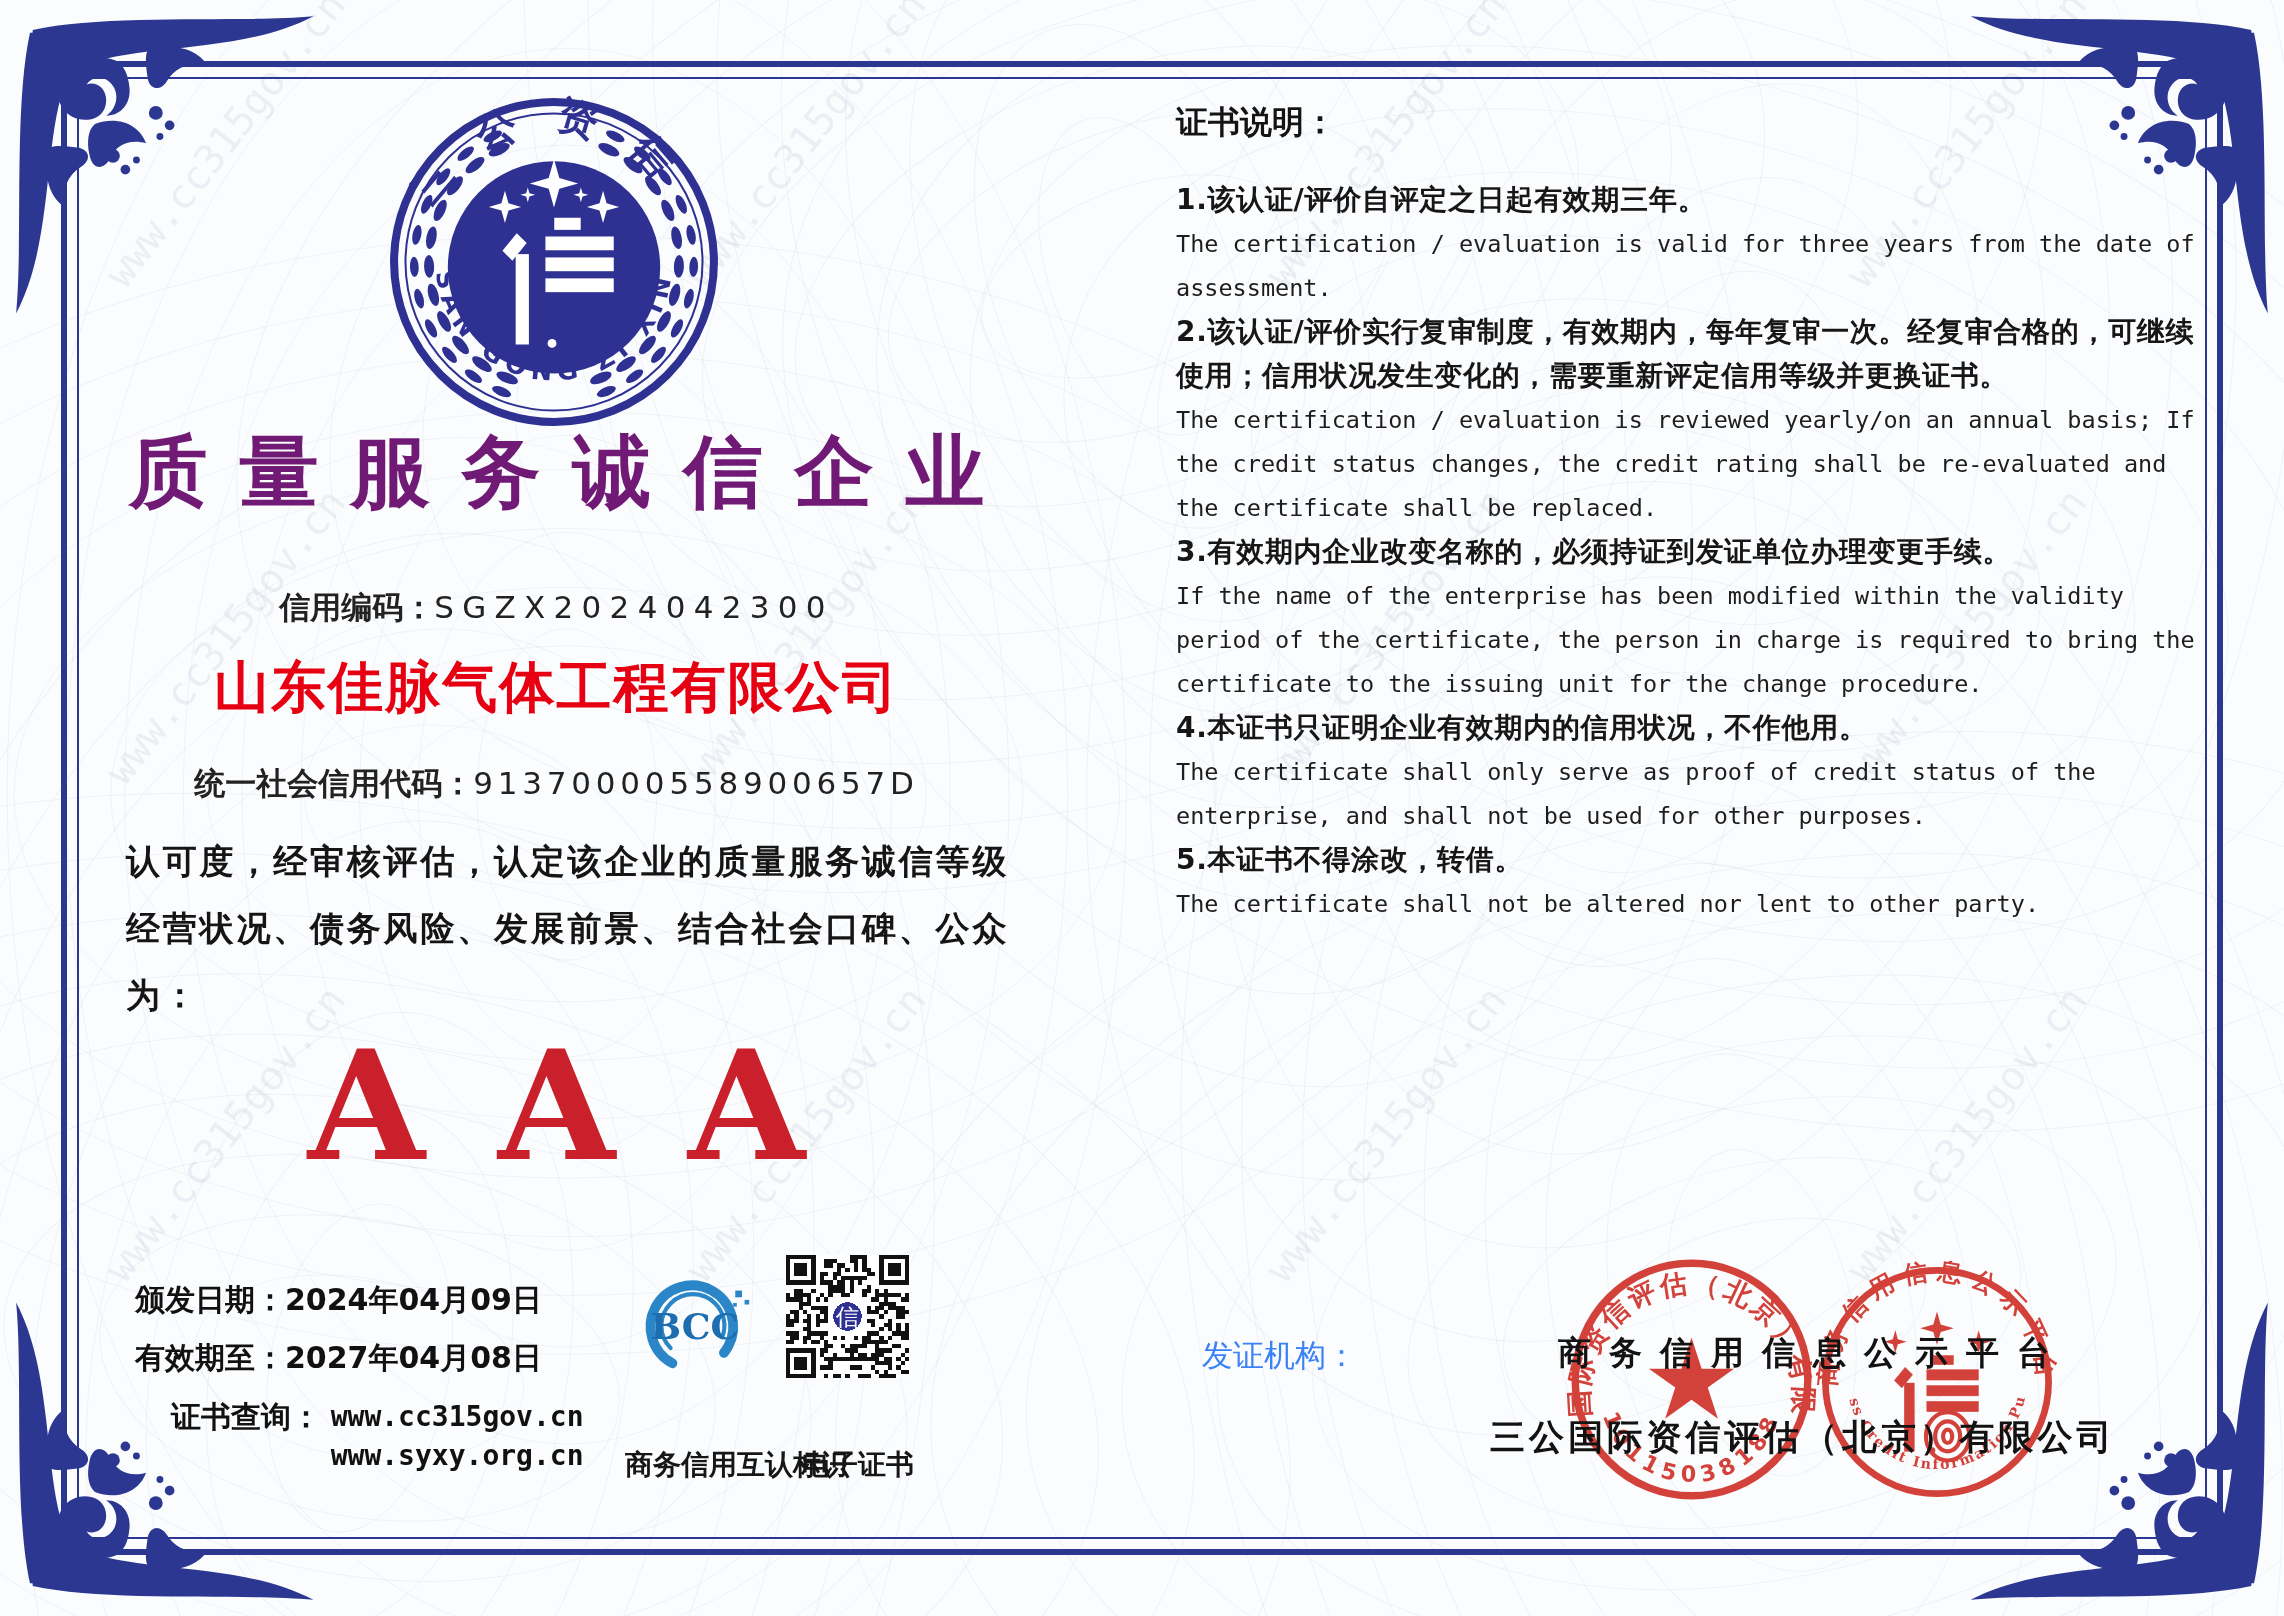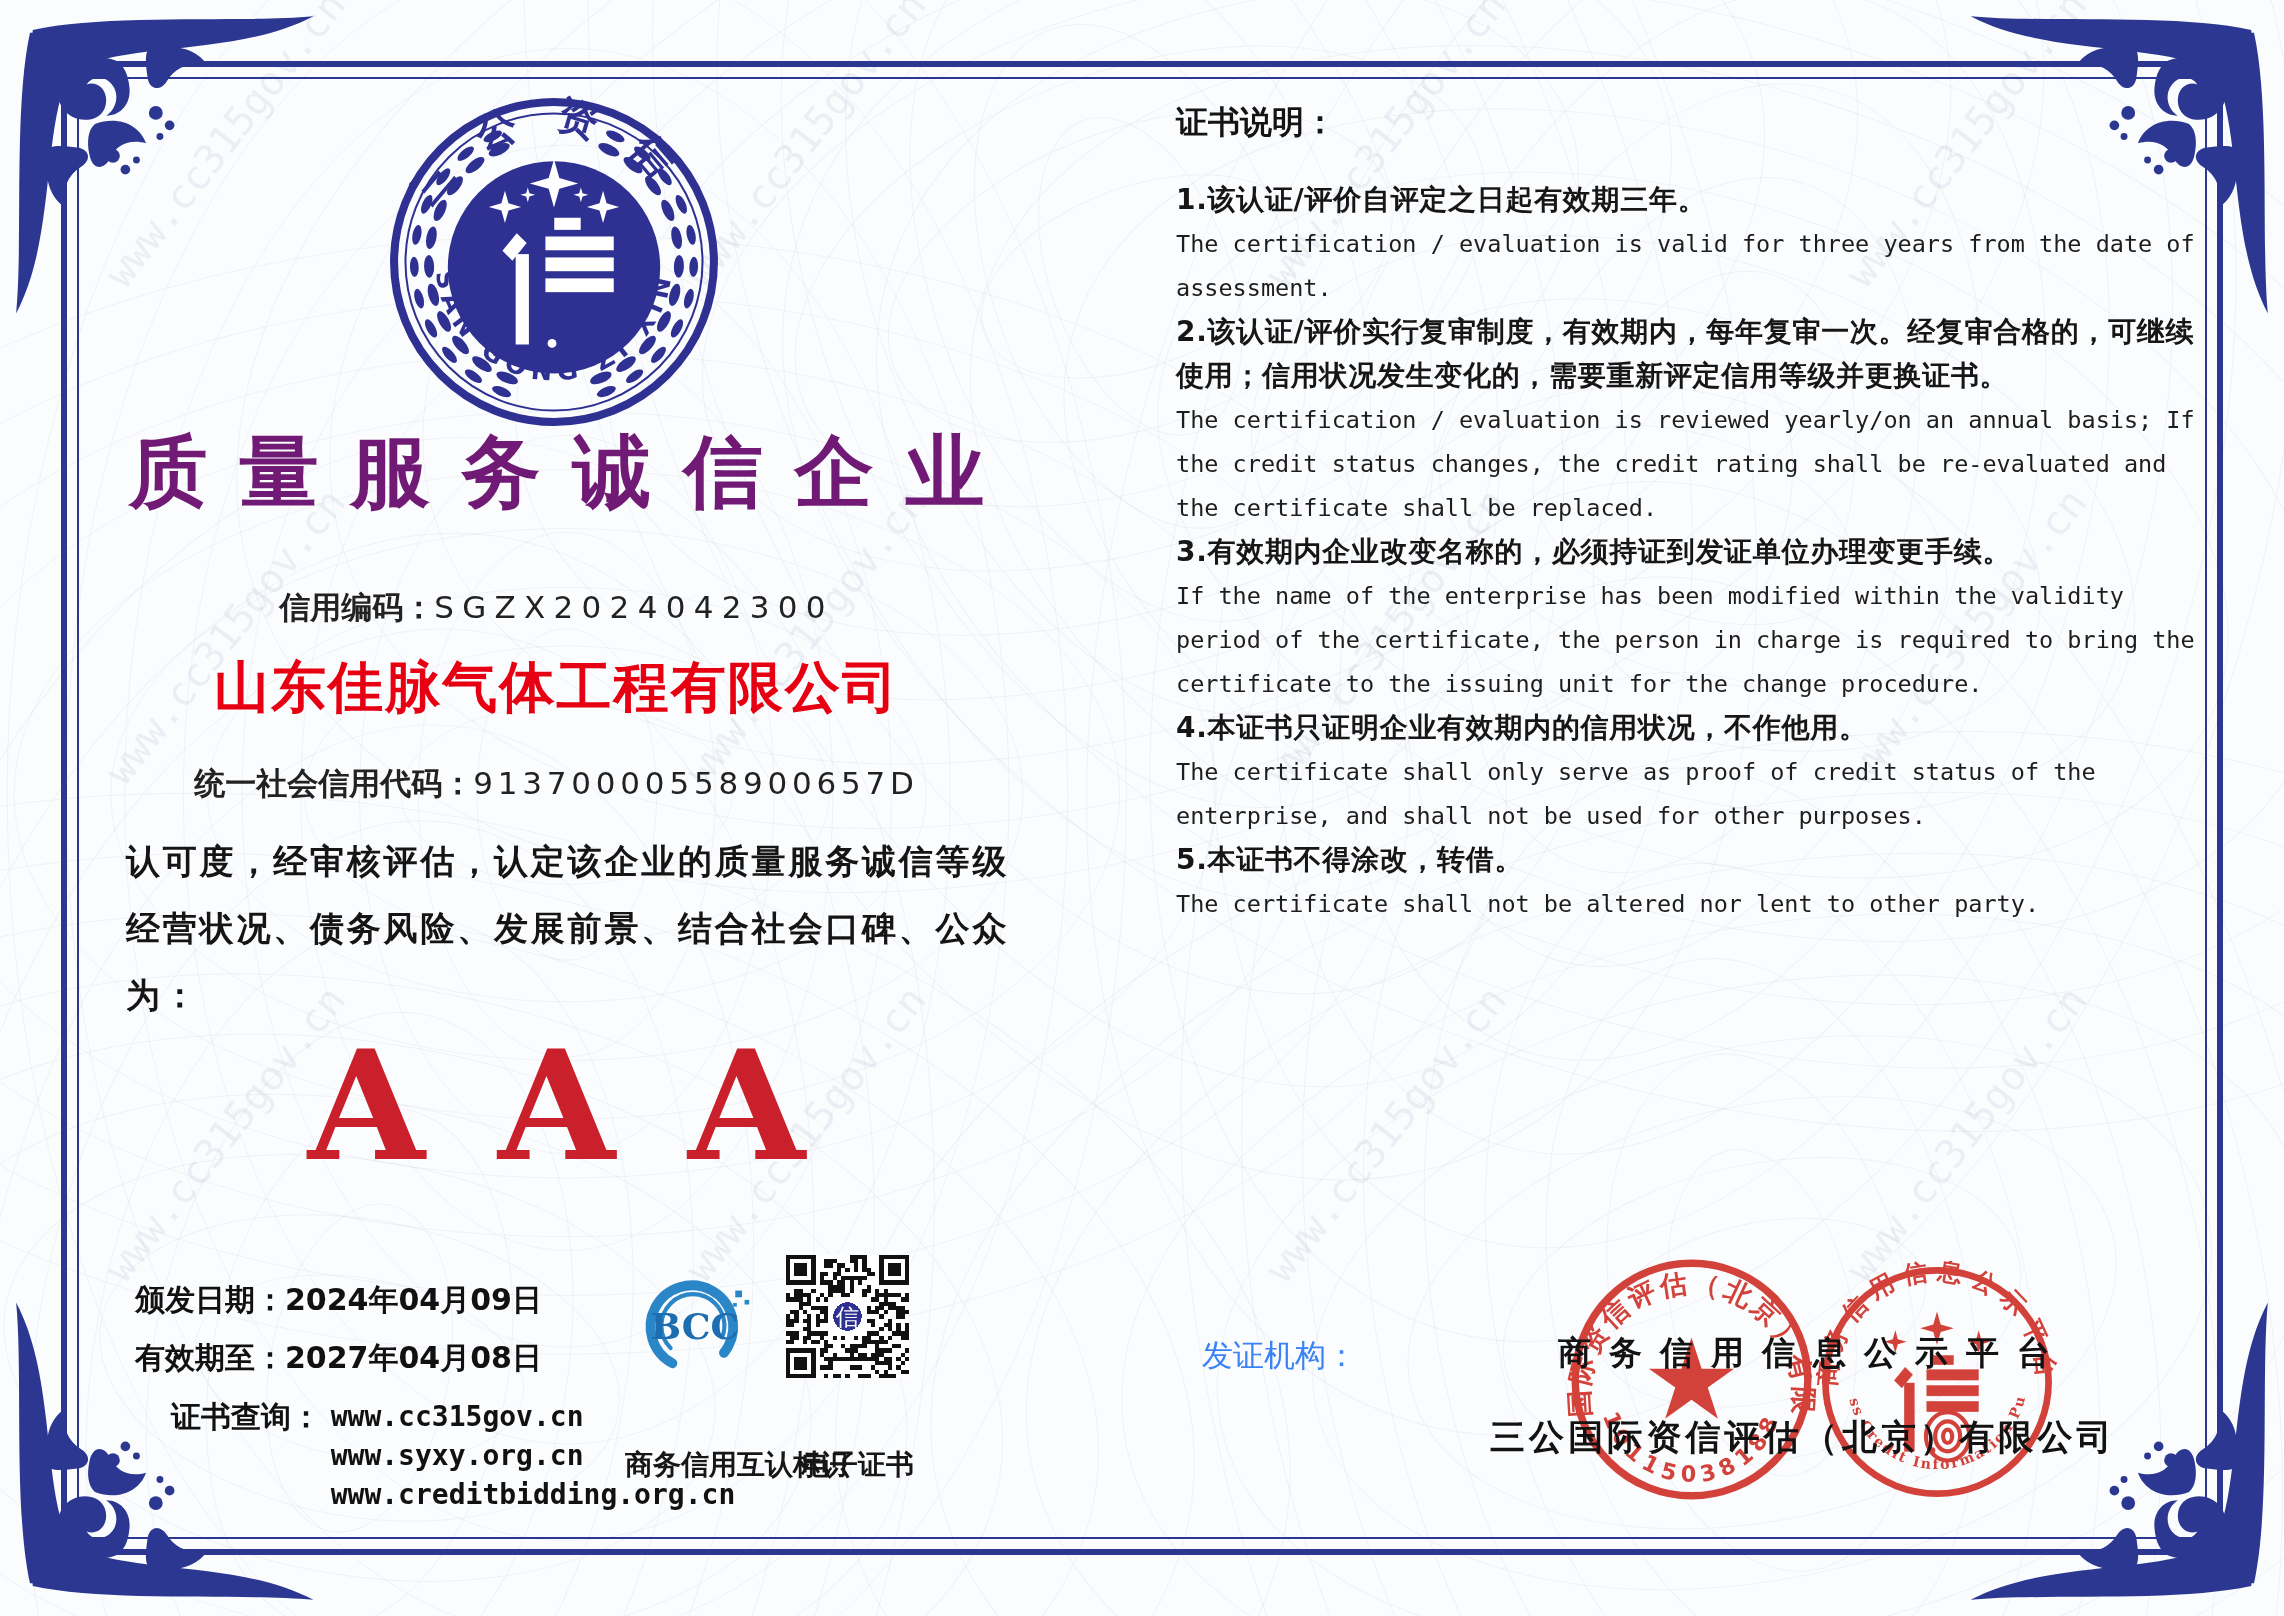--- a/index.html
+++ b/index.html
@@ -333,21 +333,20 @@
   </div>
   <div class="meta-row" style="top:1338px">
     <span>有效期至：</span><span>2027年04月08日</span>
   </div>
 
   <div class="query-wrap">
     <span>证书查询：</span>
     <div class="query-urls">
       <span>www.cc315gov.cn</span>
       <span>www.syxy.org.cn</span>
-      <span>www.creditbidding.org.cn</span>
     </div>
   </div>
 
   <div class="bcc-wrap">
     <svg viewBox="0 0 240 200">
       <g fill="none" stroke="#2a86c7" stroke-linecap="round">
         <circle cx="112" cy="104" r="80" stroke-width="19" stroke-dasharray="392 140" transform="rotate(118 112 104)"></circle>
         <circle cx="114" cy="102" r="61" stroke-width="8" stroke-dasharray="262 128" transform="rotate(135 114 102)"></circle>
       </g>
       <g fill="#2a86c7">

